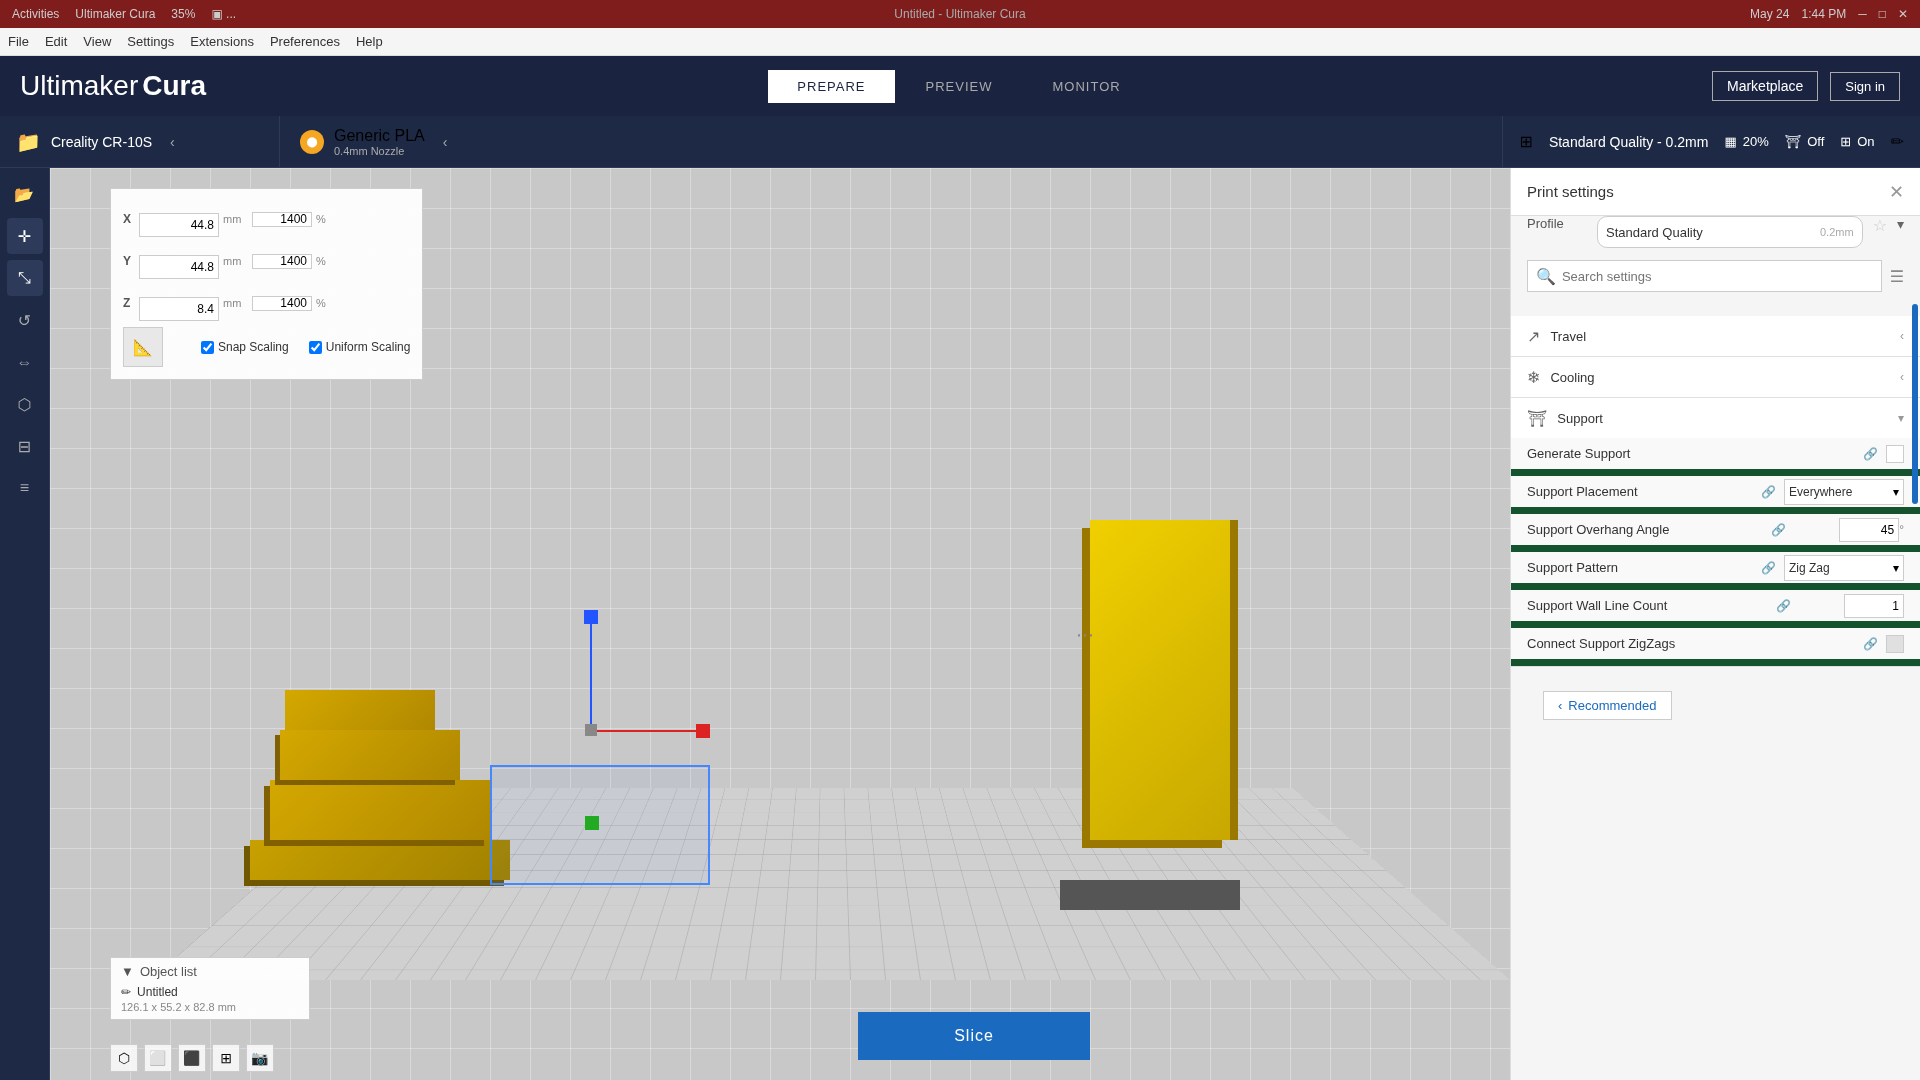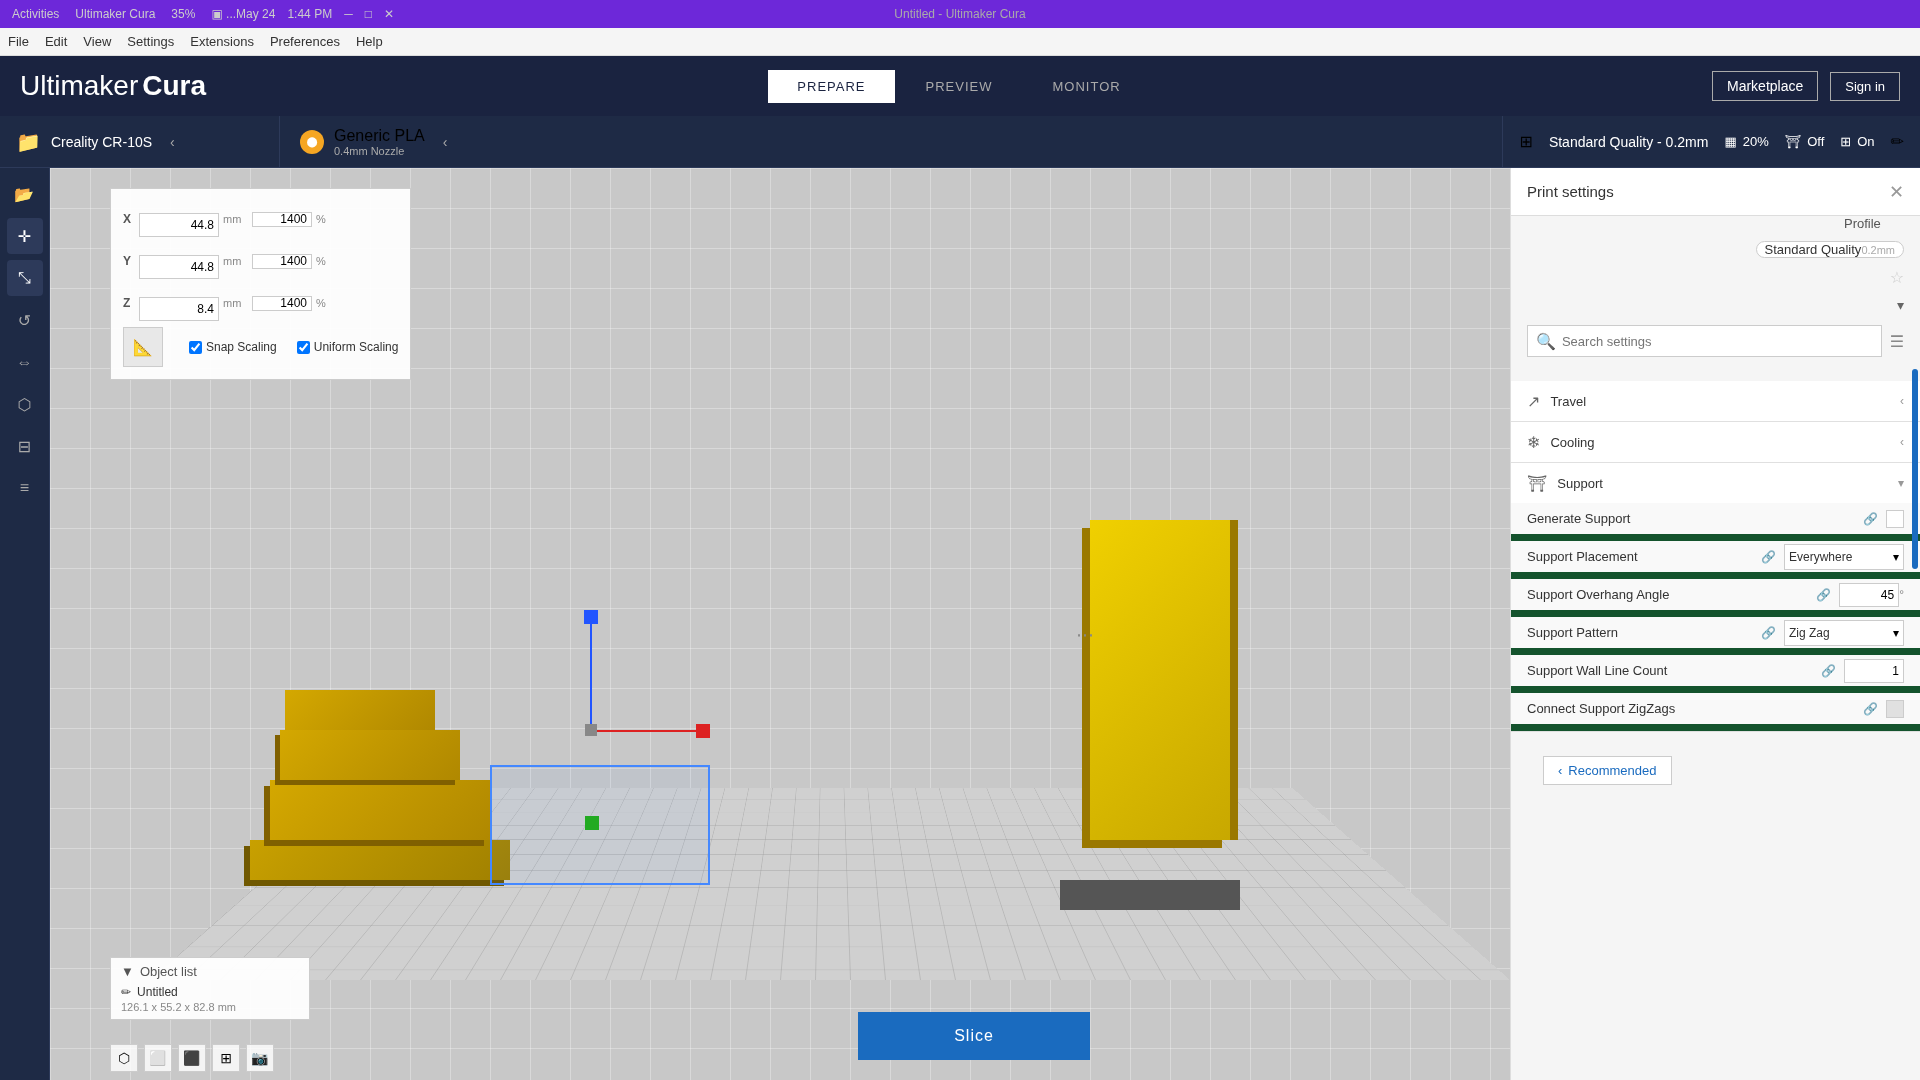--- a/index.html
+++ b/index.html
@@ -1,21 +1,21 @@
 <!DOCTYPE html>
 <html><head>
   <meta charset="utf-8">
   <style>
     * { margin: 0; padding: 0; box-sizing: border-box; }
     body { width: 1920px; height: 1080px; overflow: hidden; font-family: 'Segoe UI', Arial, sans-serif; background: #1a1a2e; }
 
     
     .system-bar {
-      height: 28px; background: #6d28d9; display: flex; align-items: center;
-      padding: 0 12px; color: #ccc; font-size: 12px;
+      height: 28px; background: #7f1d1d; display: flex; align-items: center;
+      justify-content: space-between; padding: 0 12px; color: #ccc; font-size: 12px;
     }
     .system-bar-left { display: flex; gap: 16px; align-items: center; }
     .system-bar-center { position: absolute; left: 50%; transform: translateX(-50%); color: #aaa; font-size: 12px; }
     .system-bar-right { display: flex; gap: 12px; align-items: center; }
 
     
     .menu-bar {
       height: 28px; background: #f5f5f5; display: flex; align-items: center;
       padding: 0 8px; gap: 16px; border-bottom: 1px solid #ddd;
     }
@@ -119,21 +119,21 @@
     .scale-row { display: flex; align-items: center; gap: 4px; margin-bottom: 6px; }
     .scale-label { width: 12px; color: #555; font-size: 12px; font-weight: bold; }
     .scale-input {
       width: 80px; height: 24px; border: 1px solid #ccc; padding: 2px 4px;
       font-size: 12px; text-align: right; margin-top: 12px;
     }
     .scale-unit { font-size: 11px; color: #888; width: 25px; }
     .scale-pct { width: 60px; height: 15px; border: 1px solid #ccc; padding: 2px 4px; font-size: 12px; text-align: right; }
     .scale-pct-label { font-size: 11px; color: #888; }
     .scale-checkrow { display: flex; align-items: center; gap: 6px; margin-top: 6px; }
-    .scale-checkbox-area { display: flex; align-items: center; gap: 20px; margin-left: 20px; }
+    .scale-checkbox-area { display: flex; align-items: center; gap: 20px; margin-left: 32px; }
     .chk-label { font-size: 12px; color: #333; display: flex; align-items: center; gap: 4px; }
     .model-icon { width: 40px; height: 40px; background: #e8e8e8; border: 1px solid #ccc; display: flex; align-items: center; justify-content: center; }
 
     
     .object-list {
       position: absolute; bottom: 20px; left: 60px;
       background: rgba(255,255,255,0.95);
       border: 1px solid #ccc; min-width: 200px; padding: 6px 10px;
     }
     .obj-list-header { display: flex; align-items: center; gap: 6px; font-size: 13px; color: #555; margin-bottom: 4px; }
@@ -148,23 +148,22 @@
     .print-settings-header {
       height: 48px; background: white; display: flex; align-items: center; justify-content: space-between;
       padding: 0 16px; border-bottom: 1px solid #ddd;
     }
     .print-settings-title { font-size: 15px; font-weight: 500; color: #333; }
     .close-btn { color: #999; cursor: pointer; font-size: 18px; }
 
     .settings-body { flex: 1; overflow-y: auto; padding: 12px 0; }
 
     .profile-row {
-      display: flex; align-items: flex-end; padding: 0 16px 12px;
+      display: flex; align-items: flex-start; padding: 0 16px 12px;
       gap: 10px;
-      flex-direction: column;
     }
     .profile-label { font-size: 13px; color: #555; width: 60px; }
     .profile-select {
       flex: 1; height: 32px; border: 1px solid #ccc; background: white;
       padding: 0 8px; font-size: 13px; display: flex; align-items: center;
       justify-content: space-between; cursor: pointer;
     }
     .profile-select-text { color: #333; font-size: 13px; }
     .profile-select-sub { color: #aaa; font-size: 11px; }
     .star-icon { color: #ccc; font-size: 16px; cursor: pointer; }
@@ -196,21 +195,21 @@
       display: flex; align-items: center; padding: 0 16px; height: 38px;
       border-bottom: 7px solid #14532d;
     }
     .setting-name { flex: 1; font-size: 13px; color: #333; }
     .setting-link { color: #999; font-size: 12px; cursor: pointer; margin-right: 8px; }
     .setting-checkbox {
       width: 18px; height: 18px; border: 1px solid #ccc; background: white;
     }
     .setting-input {
       width: 60px; height: 24px; border: 1px solid #ccc; background: white;
-      padding: 0 4px; font-size: 12px; text-align: right;
+      padding: 0 4px; font-size: 12px; text-align: right; margin-left: 45px;
     }
     .setting-select {
       min-width: 120px; height: 26px; border: 1px solid #ccc; background: white;
       padding: 0 4px; font-size: 12px; display: flex; align-items: center;
       justify-content: space-between; cursor: pointer;
     }
     .setting-select-text { font-size: 12px; color: #333; }
 
     
     .recommended-btn {

